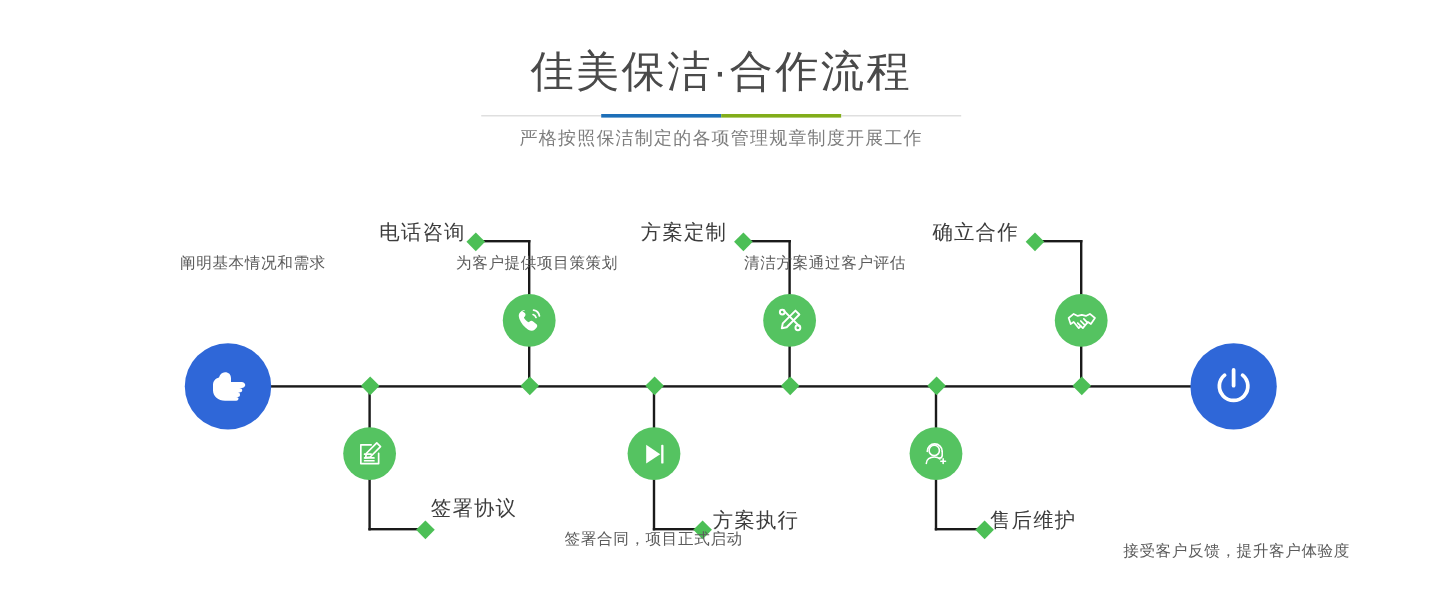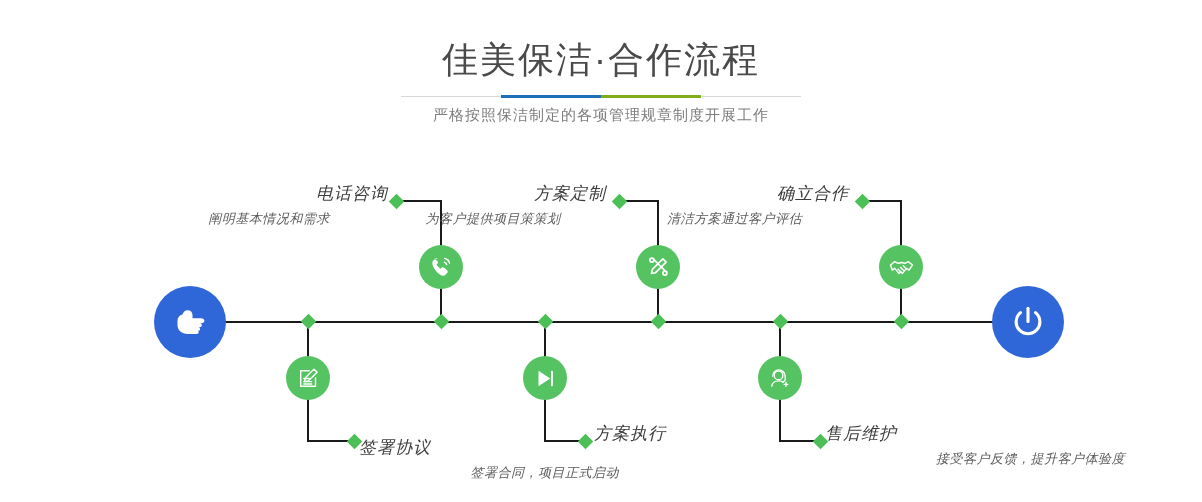--- a/index.html
+++ b/index.html
@@ -81,21 +81,20 @@
     letter-spacing: 1px;
   }
 
   
   #timeline {
     position: absolute;
     left: 0;
     top: 150px;
     width: 1202px;
     height: 352px;
-    font-style: italic;
   }
   
   #axis-line {
     position: absolute;
     left: 182px;
     top: 171px;
     width: 840px;
     height: 2px;
     background: #1a1a1a;
   }
@@ -161,21 +160,21 @@
   }
   .label .dsc {
     font-size: 13px;
     color: #5b5b5b;
     line-height: 18px;
     white-space: nowrap;
     margin-top: 6px;
     letter-spacing: 0.5px;
   }
   .label.top .ttl { text-align: right; }
-  .label.top .dsc { text-align: center; }
+  .label.top .dsc { text-align: left; }
   .label.bottom .ttl { text-align: left; }
   .label.bottom .dsc { text-align: right; padding-left: 20px; }
 
   svg.gi { display: block; }
 </style>
 </head>
 <body>
 
 <div id="header">
   <div id="page-title">佳美保洁·合作流程</div>
@@ -269,21 +268,21 @@
   <div class="diamond" style="left:303px; top:166px;"></div>
   <div class="node-icon" style="left:286px; top:206px;">
     <span>
       <svg class="gi" width="25" height="25" viewBox="0 0 64 64" fill="none" stroke="#ffffff" stroke-width="3.6" stroke-linecap="round" stroke-linejoin="round">
         <path d="M50 30v22H12V12h22"></path>
         <path d="M46 8l8 8-22 22-10 2 2-10z"></path>
         <path d="M20 32h14M20 40h20M20 46h20"></path>
       </svg>
     </span>
   </div>
-  <div class="label bottom" style="left:359px; top:288px; width:260px;">
+  <div class="label bottom" style="left:359px; top:264px; width:260px;">
     <div class="ttl">签署协议</div>
     <div class="dsc">签署合同，项目正式启动</div>
   </div>
 
   <div class="stem" style="left:544px; top:172px; height:120px;"></div>
   <div class="elbow-h" style="left:544px; top:290px; width:40px;"></div>
   <div class="diamond" style="left:580px; top:286px;"></div>
   <div class="diamond" style="left:540px; top:166px;"></div>
   <div class="node-icon" style="left:523px; top:206px;">
     <span>

